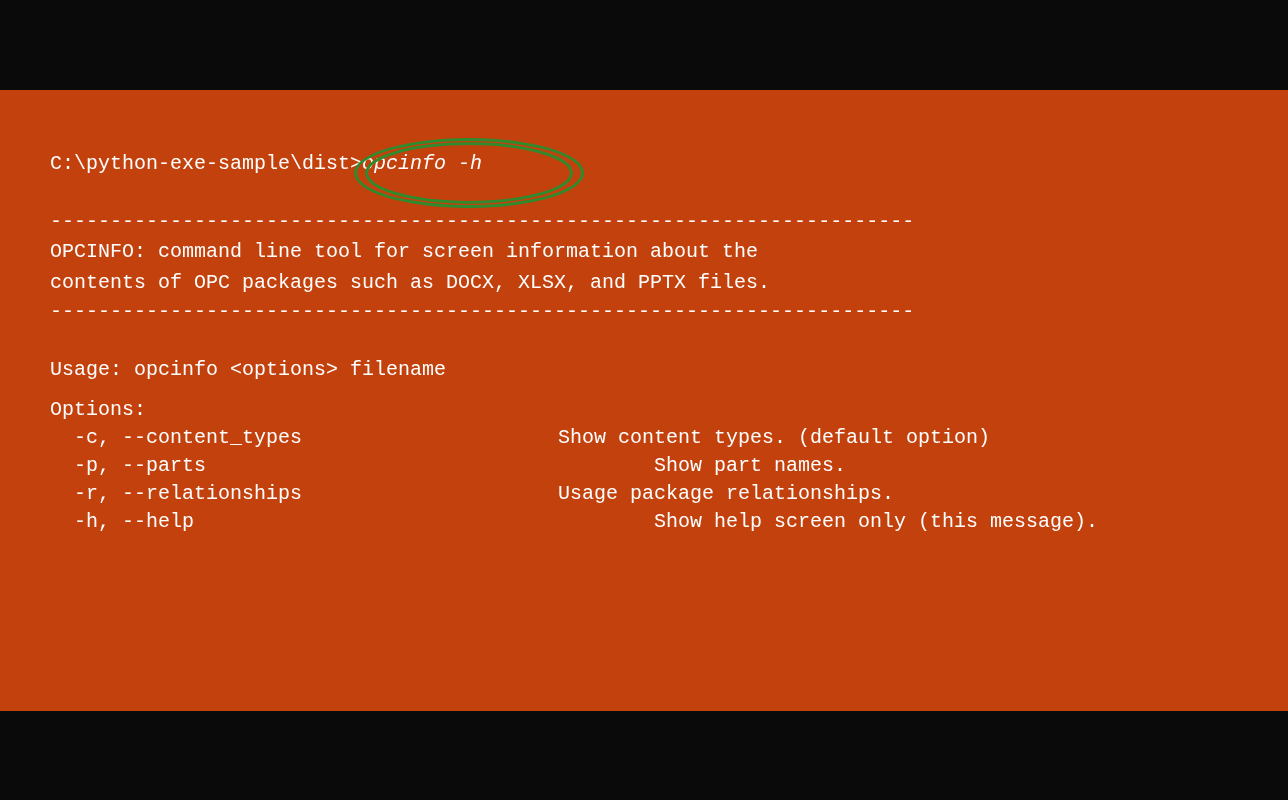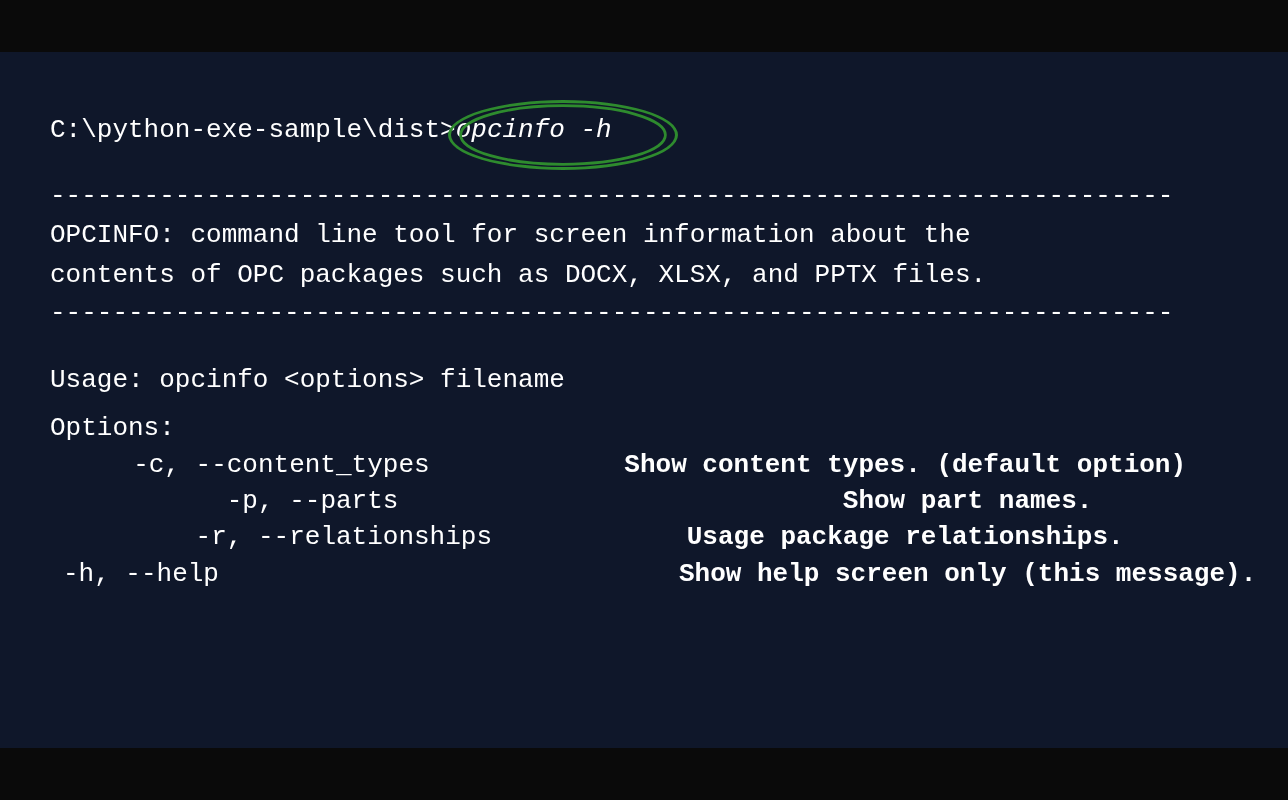--- a/index.html
+++ b/index.html
@@ -13,26 +13,26 @@
       height: 800px;
       background-color: #0a0a0a;
       display: flex;
       align-items: center;
       justify-content: center;
       overflow: hidden;
     }
 
     .terminal {
       width: 1288px;
-      height: 696px;
-      background-color: #0f172a;
+      height: 621px;
+      background-color: #c2410c;
       padding: 60px 50px;
       font-family: 'Courier New', Courier, monospace;
       color: #ffffff;
-      font-size: 26px;
+      font-size: 20px;
       line-height: 1.4;
       position: relative;
     }
 
     .command-line {
       display: flex;
       align-items: center;
       margin-bottom: 30px;
       position: relative;
     }
@@ -82,31 +82,29 @@
       margin-top: 12px;
     }
 
     .options-header {
       white-space: pre;
     }
 
     .option-row {
       display: flex;
       white-space: pre;
-      justify-content: center;
     }
 
     .option-flag {
       min-width: 460px;
       white-space: pre;
     }
 
     .option-desc {
       white-space: pre;
-      font-weight: bold;
     }
   </style>
 </head>
 <body>
 
 <div class="terminal">
 
   <div class="command-line">
     <span class="prompt">C:\python-exe-sample\dist&gt;</span>
     <span class="command-highlight">

